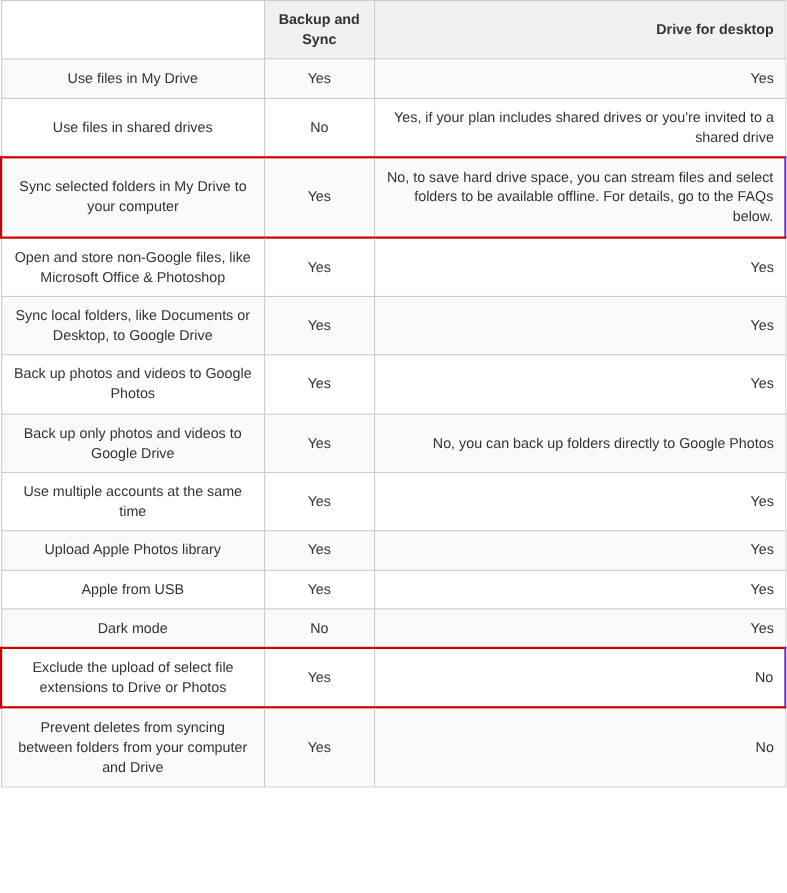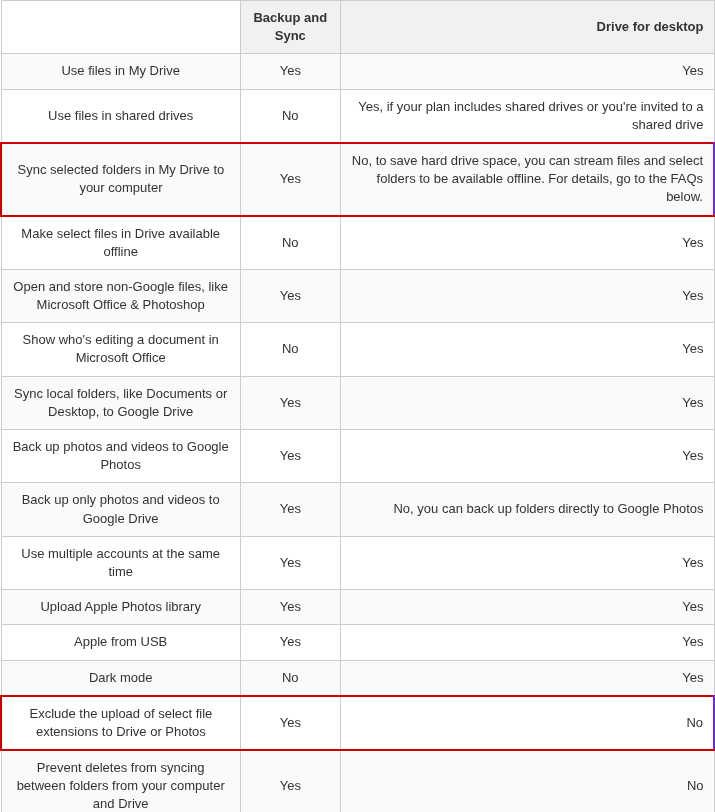--- a/index.html
+++ b/index.html
@@ -99,32 +99,22 @@
           <td class="col-feature">Use files in shared drives</td>
           <td class="col-backup">No</td>
           <td class="col-drive">Yes, if your plan includes shared drives or you're invited to a shared drive</td>
         </tr>
         <tr class="highlighted">
           <td class="col-feature">Sync selected folders in My Drive to your computer</td>
           <td class="col-backup">Yes</td>
           <td class="col-drive">No, to save hard drive space, you can stream files and select folders to be available offline. For details, go to the FAQs below.</td>
         </tr>
         <tr>
-          <td class="col-feature">Make select files in Drive available offline</td>
-          <td class="col-backup">No</td>
-          <td class="col-drive">Yes</td>
-        </tr>
-        <tr>
           <td class="col-feature">Open and store non-Google files, like Microsoft Office &amp; Photoshop</td>
           <td class="col-backup">Yes</td>
-          <td class="col-drive">Yes</td>
-        </tr>
-        <tr>
-          <td class="col-feature">Show who's editing a document in Microsoft Office</td>
-          <td class="col-backup">No</td>
           <td class="col-drive">Yes</td>
         </tr>
         <tr>
           <td class="col-feature">Sync local folders, like Documents or Desktop, to Google Drive</td>
           <td class="col-backup">Yes</td>
           <td class="col-drive">Yes</td>
         </tr>
         <tr>
           <td class="col-feature">Back up photos and videos to Google Photos</td>
           <td class="col-backup">Yes</td>

